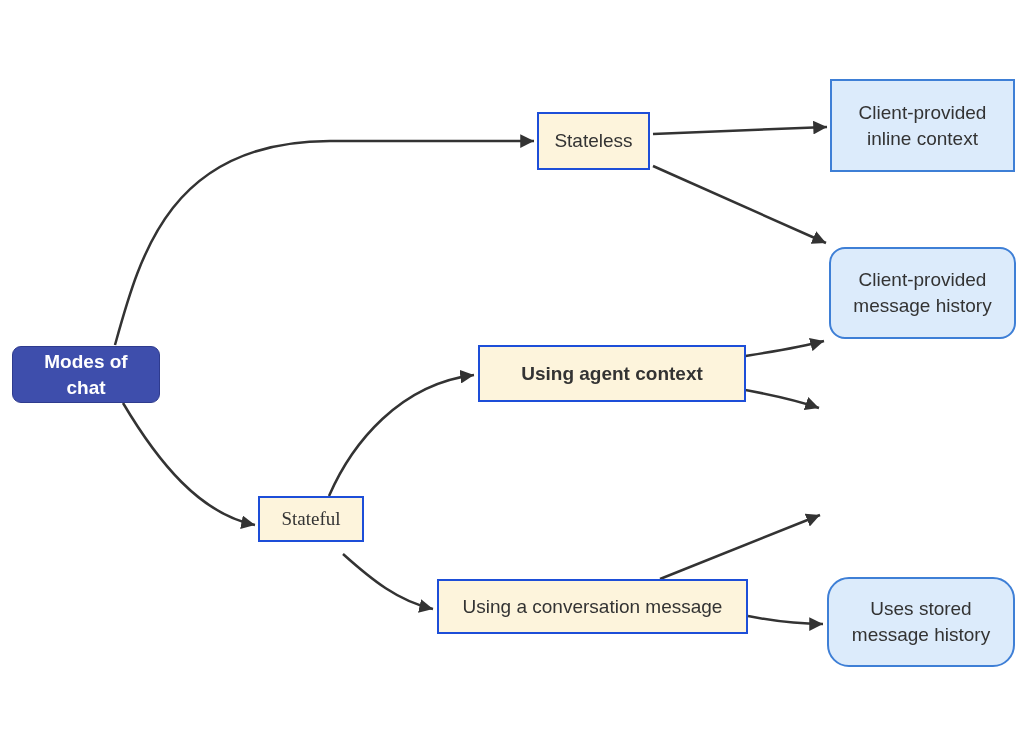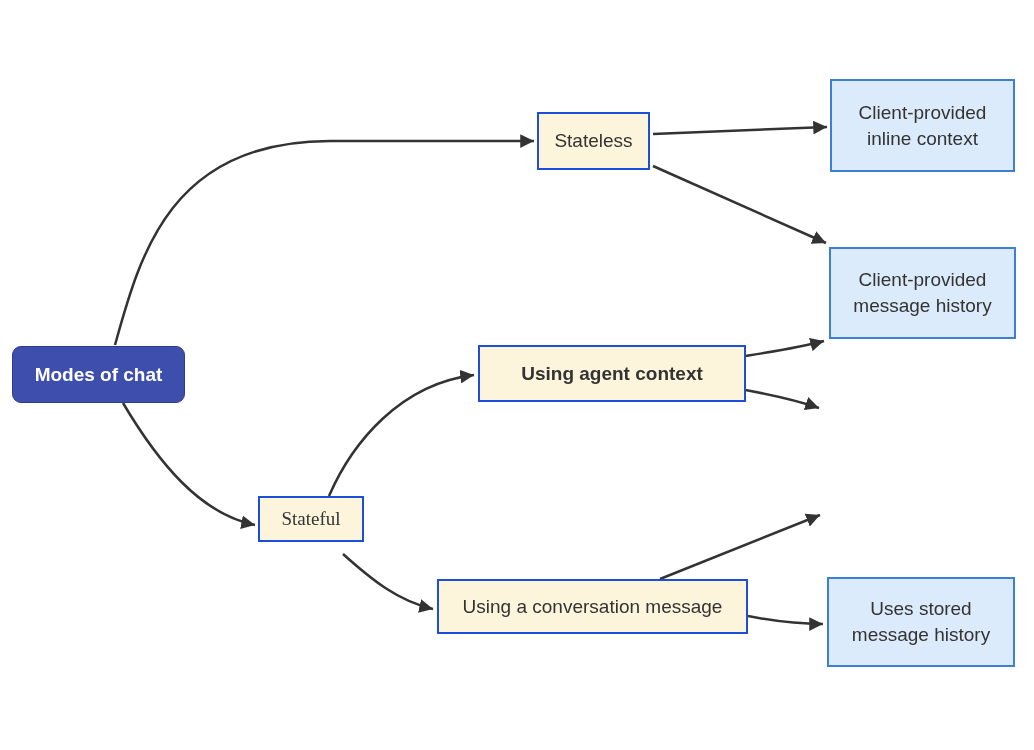--- a/index.html
+++ b/index.html
@@ -61,21 +61,21 @@
 
     <path class="edge" d="M710,362 C755,354 790,350 824,341" marker-end="url(#arrow)"></path>
 
     <path class="edge" d="M710,384 C755,391 790,398 819,408" marker-end="url(#arrow)"></path>
 
     <path class="edge" d="M660,579 L820,515" marker-end="url(#arrow)"></path>
 
     <path class="edge" d="M748,616 C778,622 800,624 823,624" marker-end="url(#arrow)"></path>
   </svg>
 
-  <div class="node node-root" style="left:12px;top:346px;width:173px;height:57px;">
+  <div class="node node-root" style="left:12px;top:346px;width:148px;height:57px;">
     <span>Modes of chat</span>
   </div>
 
   <div class="node node-yellow" style="left:537px;top:112px;width:113px;height:58px;">
     <span>Stateless</span>
   </div>
 
   <div class="node node-yellow" style="left:258px;top:496px;width:106px;height:46px;font-family:Liberation Serif, serif;">
     <span>Stateful</span>
   </div>
@@ -85,22 +85,22 @@
   </div>
 
   <div class="node node-yellow" style="left:437px;top:579px;width:311px;height:55px;">
     <span>Using a conversation message</span>
   </div>
 
   <div class="node node-blue" style="left:830px;top:79px;width:185px;height:93px;">
     <span>Client-provided inline context</span>
   </div>
 
-  <div class="node node-blue" style="left:829px;top:247px;width:187px;height:92px;">
+  <div class="node node-blue" style="left:829px;top:247px;width:187px;height:92px;border-radius:16px;">
     <span>Client-provided message history</span>
   </div>
 
 
-  <div class="node node-blue" style="left:827px;top:577px;width:188px;height:90px;">
+  <div class="node node-blue" style="left:827px;top:577px;width:188px;height:90px;border-radius:22px;">
     <span>Uses stored message history</span>
   </div>
 
 </div>
 
 </body></html>

